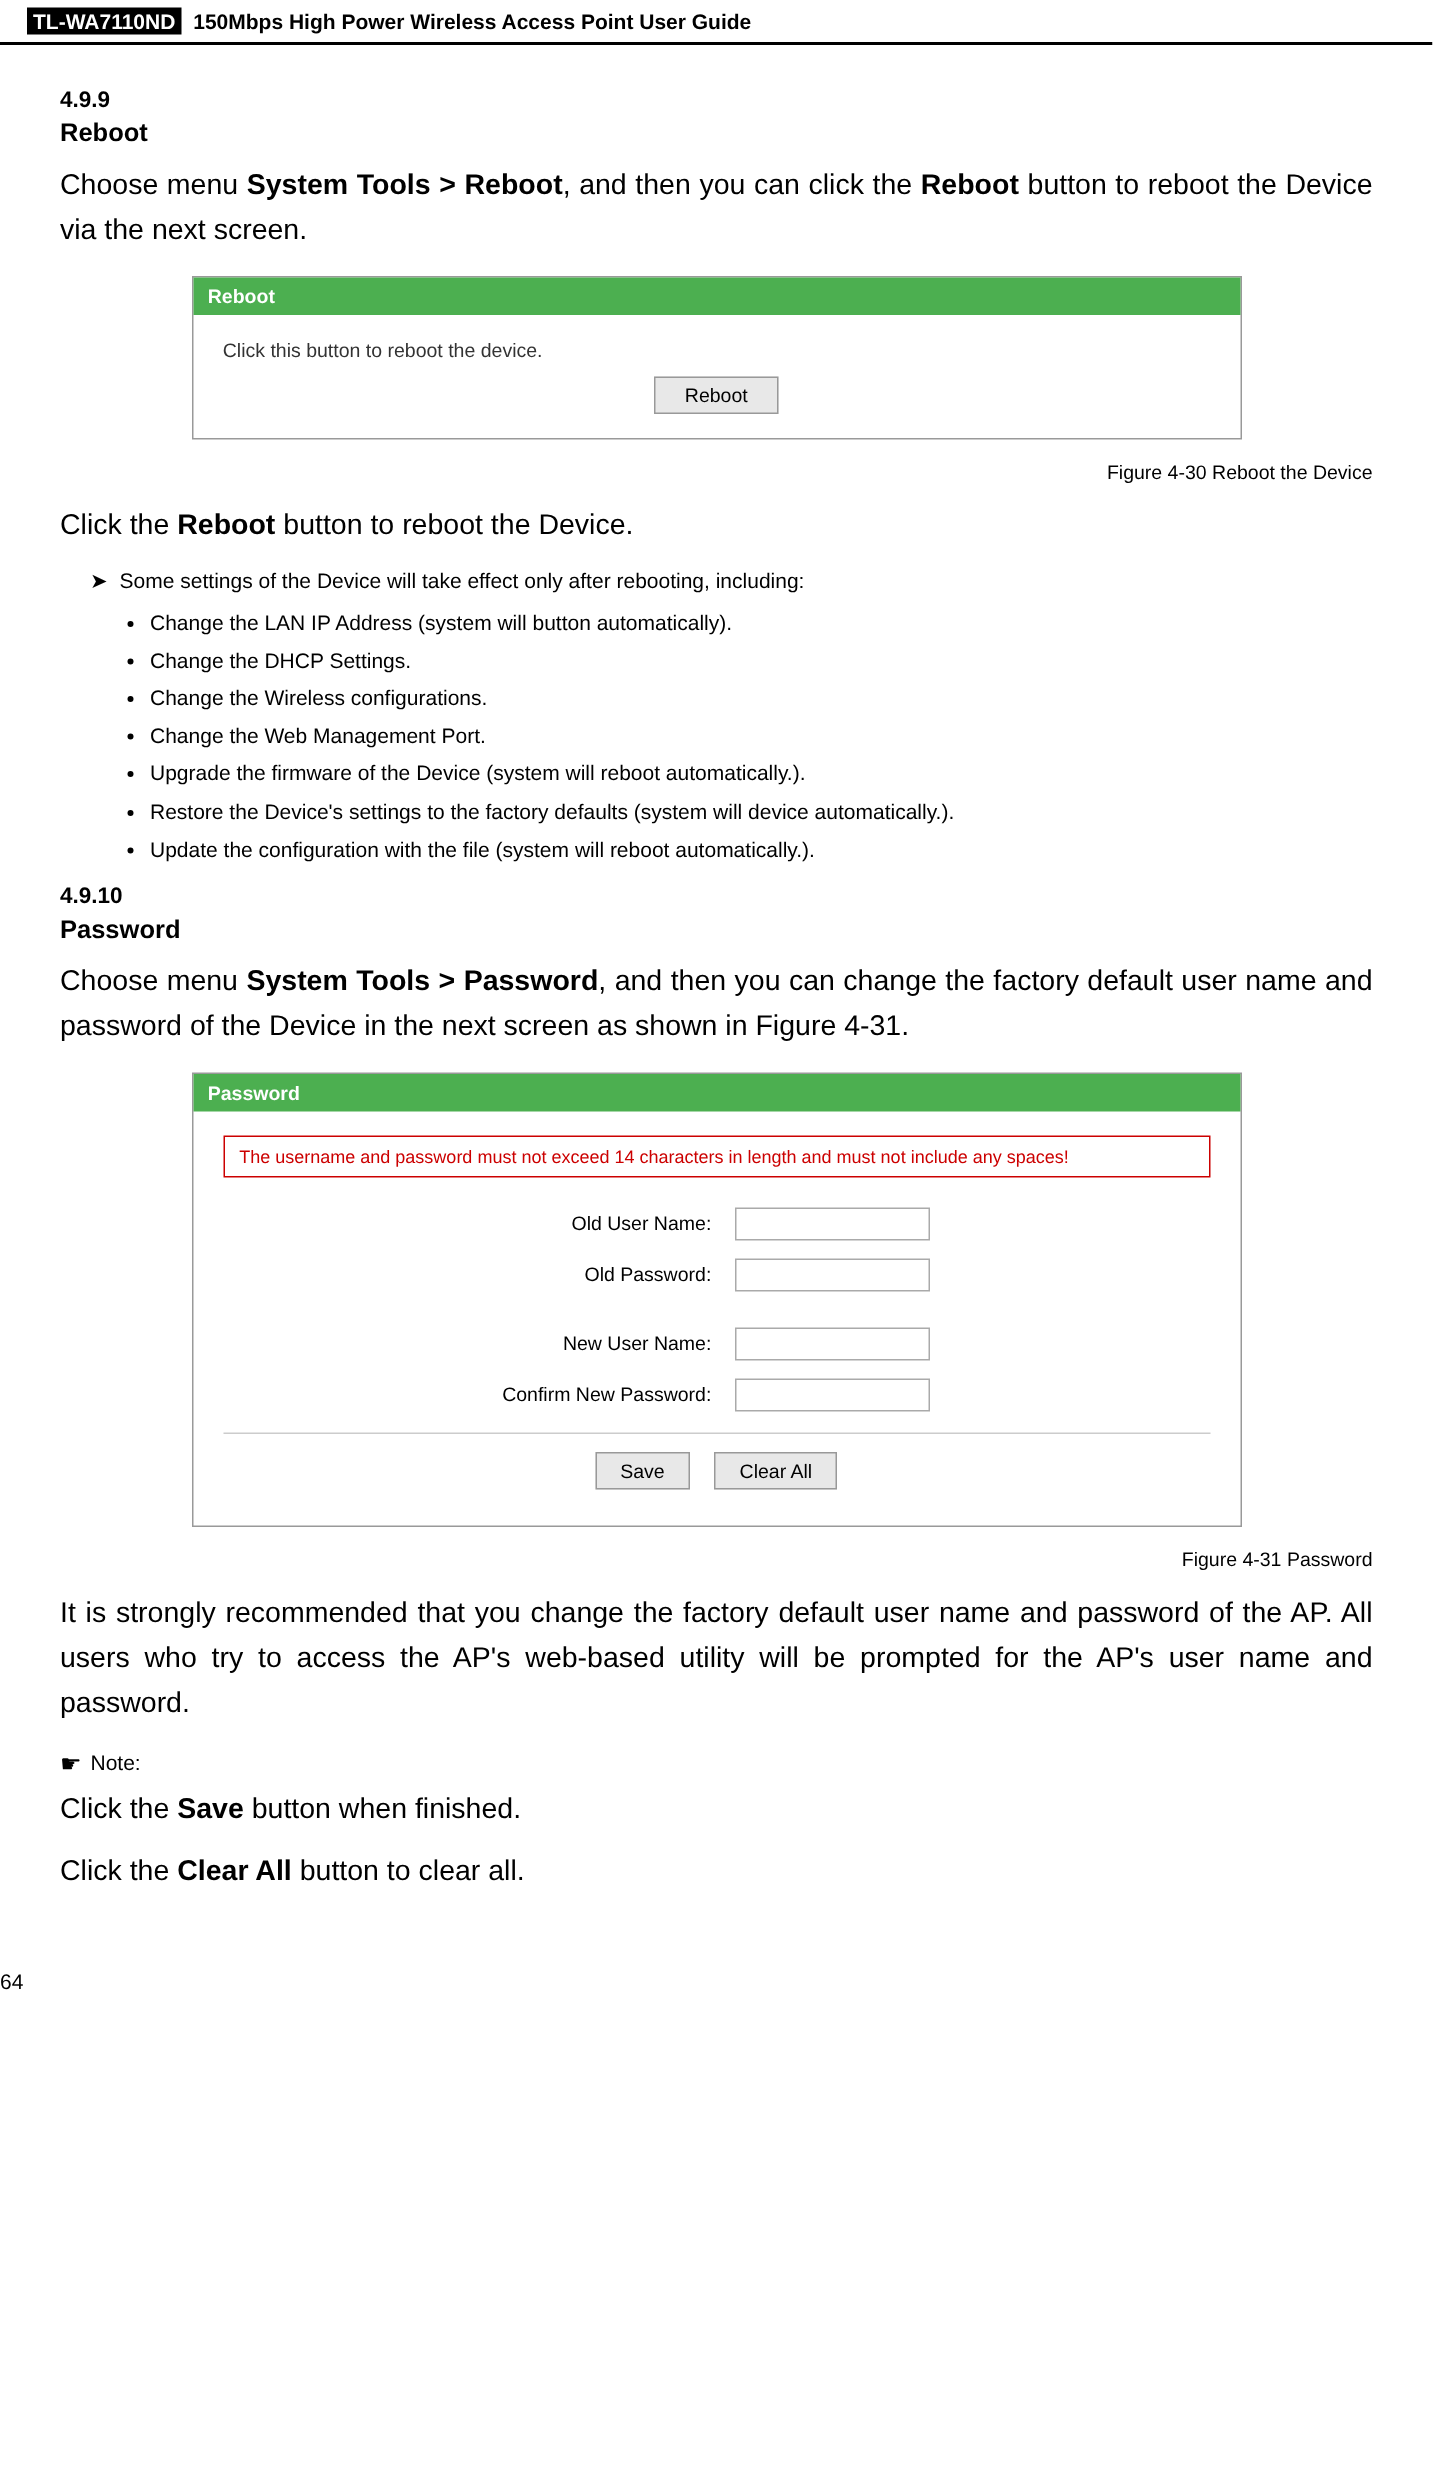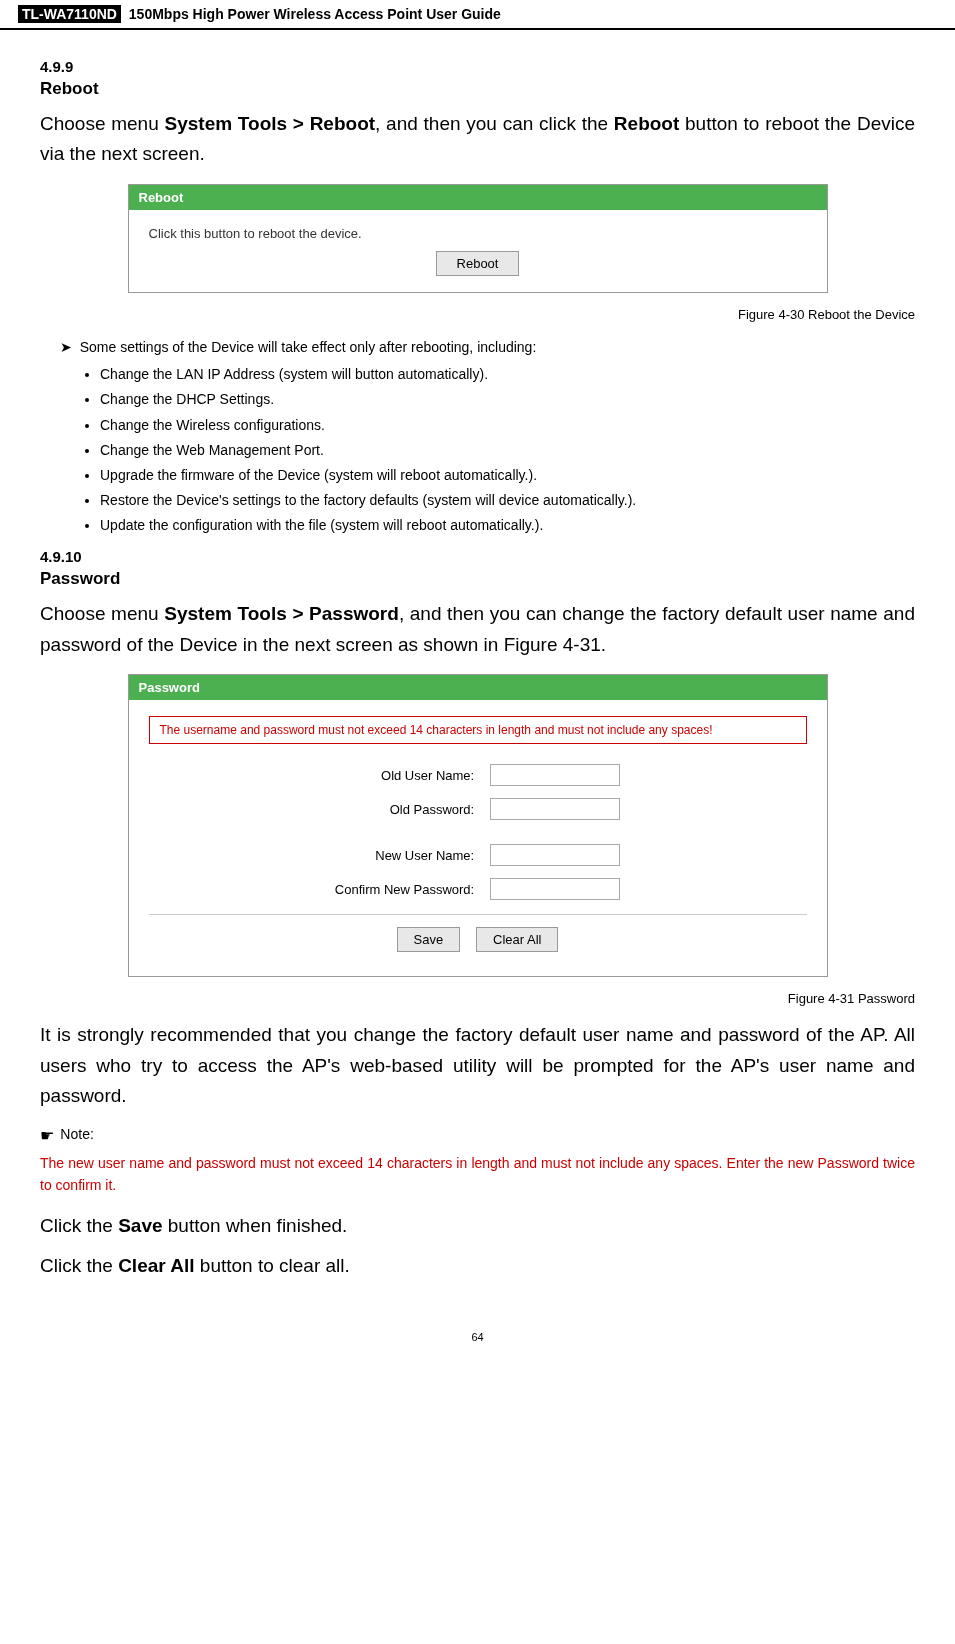--- a/index.html
+++ b/index.html
@@ -198,22 +198,22 @@
     .note-text {
       font-size: 14px;
       color: #cc0000;
       line-height: 1.6;
       margin-bottom: 14px;
       text-align: justify;
     }
 
     
     .footer {
-      text-align: center;
-      font-size: 11px;
+      text-align: left;
+      font-size: 14px;
       color: #000;
       padding: 10px 0 20px 0;
     }
   </style>
 </head>
 <body>
 
 <div class="header">
   <div class="header-left">
     <span class="model">TL-WA7110ND</span>
@@ -233,20 +233,23 @@
 
     <div class="figure-box">
       <div class="figure-title-bar">Reboot</div>
       <div class="figure-inner">
         <p class="reboot-text">Click this button to reboot the device.</p>
         <button class="reboot-btn">Reboot</button>
       </div>
     </div>
     <div class="figure-caption">Figure 4-30 Reboot the Device</div>
 
+    <p class="body-text">
+      Click the <b>Reboot</b> button to reboot the Device.
+    </p>
 
     <div class="bullet-section">
       <div class="arrow-item">
         <span class="arrow">➤</span>
         <span>Some settings of the Device will take effect only after rebooting, including:</span>
       </div>
       <ul class="dot-list">
         <li>Change the LAN IP Address (system will button automatically).</li>
         <li>Change the DHCP Settings.</li>
         <li>Change the Wireless configurations.</li>
@@ -312,21 +315,20 @@
     <div class="figure-caption">Figure 4-31 Password</div>
 
     <p class="body-text">
       It is strongly recommended that you change the factory default user name and password of the AP. All users who try to access the AP's web-based utility will be prompted for the AP's user name and password.
     </p>
 
     <div class="note-line">
       <span class="note-icon">☛</span>
       <span class="note-label">Note:</span>
     </div>
-    <p class="note-text">The new user name and password must not exceed 14 characters in length and must not include any spaces. Enter the new Password twice to confirm it.</p>
 
     <p class="body-text">
       Click the <b>Save</b> button when finished.
     </p>
     <p class="body-text">
       Click the <b>Clear All</b> button to clear all.
     </p>
   </div>
 
 </div>

